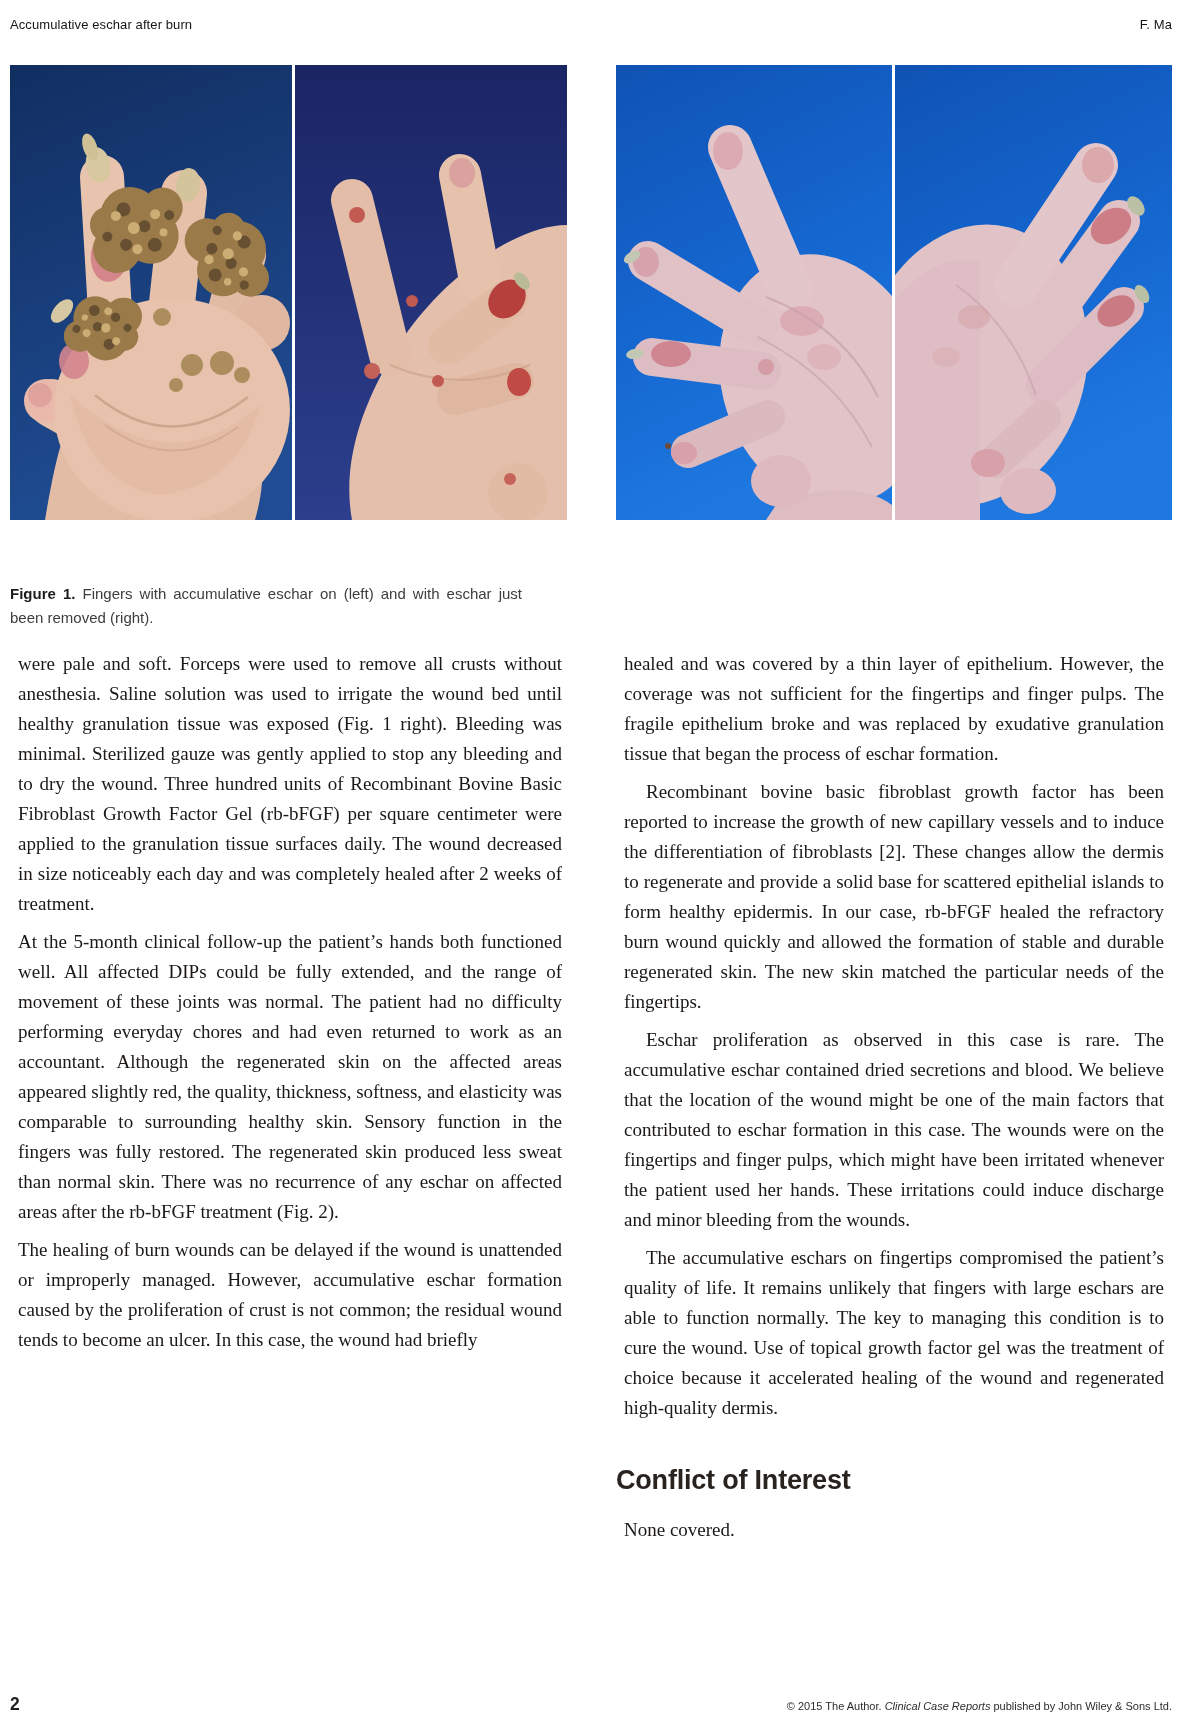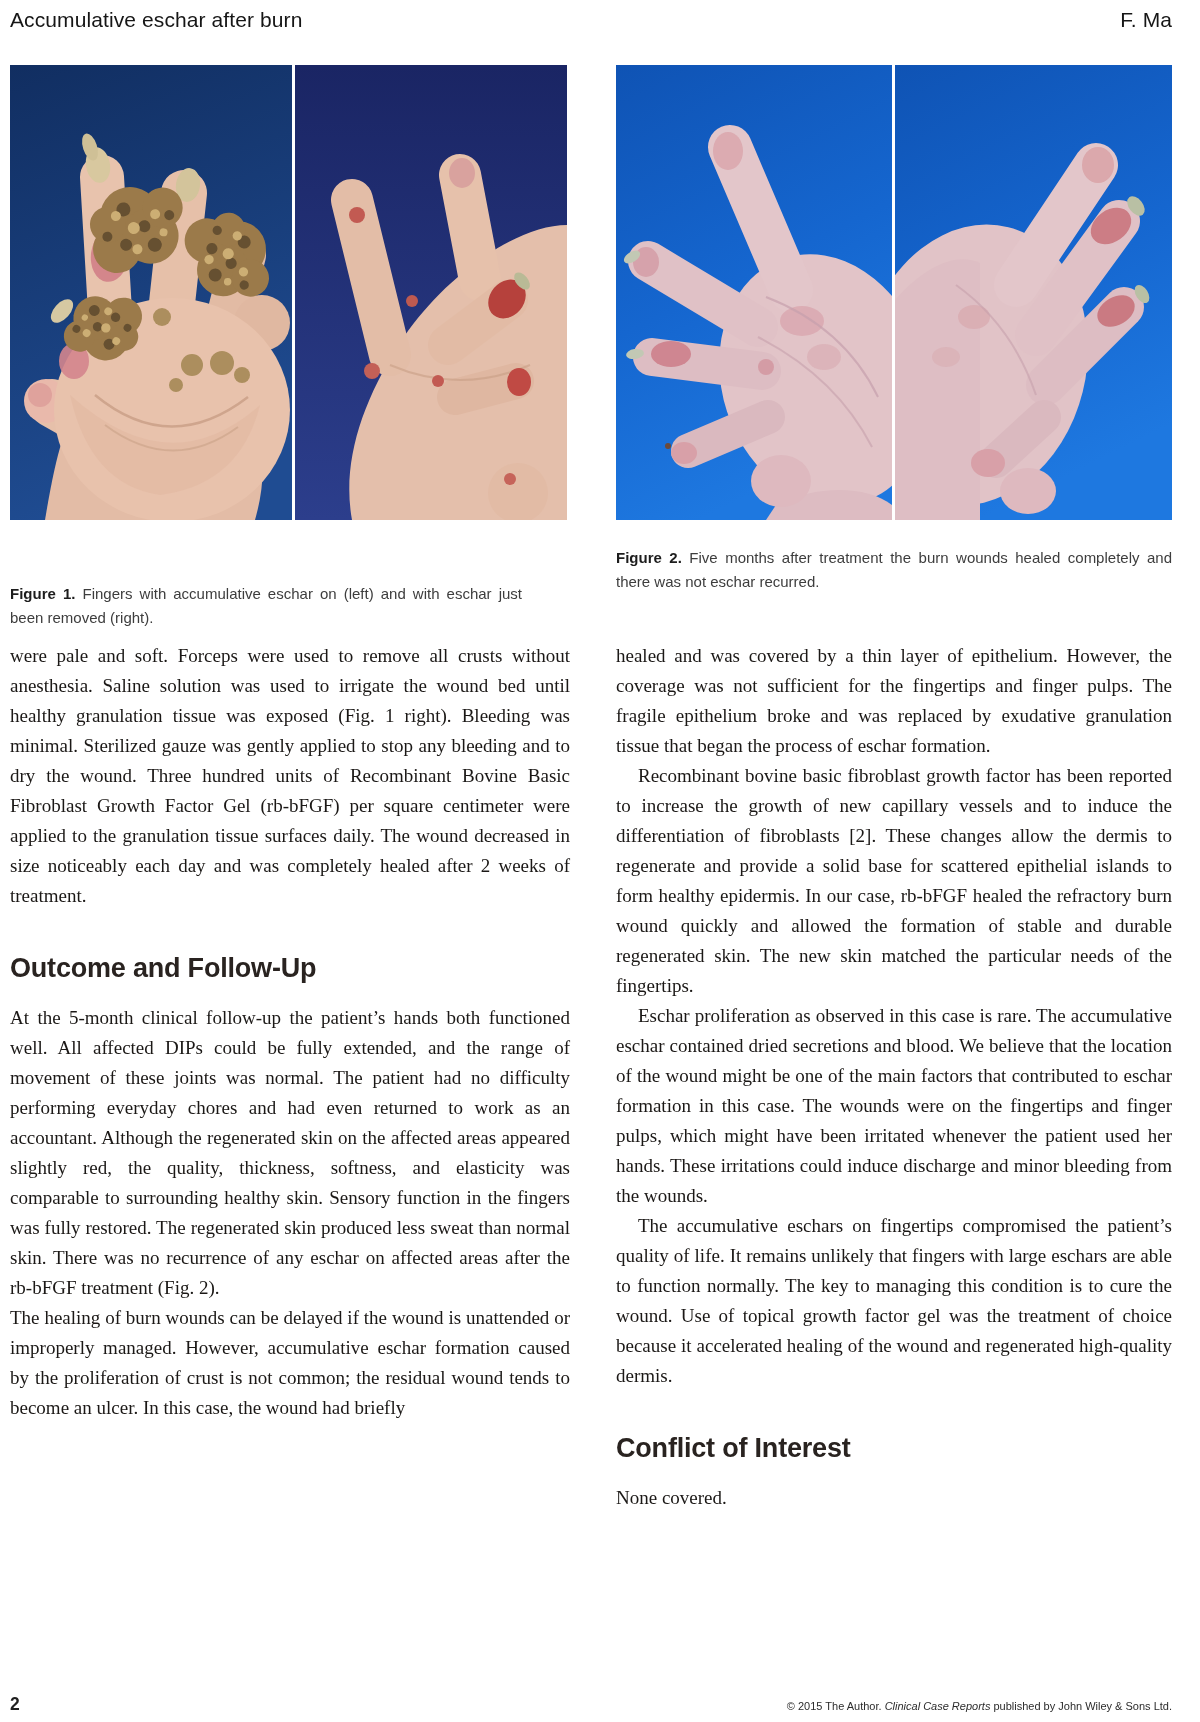--- a/index.html
+++ b/index.html
@@ -1,42 +1,42 @@
 <!DOCTYPE html>
 <html><head>
 <meta charset="utf-8">
 <style>
   html,body { margin:0; padding:0; background:#ffffff; }
   .page {
     position:relative; width:1200px; height:1722px; background:#ffffff;
     font-family:"Liberation Sans", sans-serif; overflow:hidden;
   }
   .running-head {
-    position:absolute; top:8px; left:10px; right:28px;
+    position:absolute; top:17px; left:10px; right:28px;
     display:flex; justify-content:space-between;
-    font-size:21px; color:#161616; letter-spacing:0.1px;text-align:right;
+    font-size:13px; color:#161616; letter-spacing:0.1px;text-align:right;
   }
   .fig { position:absolute; top:65px; }
   #fig1 { left:10px; width:557px; height:455px; }
   #fig2 { left:616px; width:556px; height:455px; }
   .caption {
     position:absolute; top:546px; margin:0;
     font-size:15px; line-height:23.5px; color:#3d3d3d; text-align:justify;
   }
   #cap1 { left:10px; width:512px;margin-top:36px; }
   #cap2 { left:616px; width:556px; }
   .caption b { color:#1d1d1d; }
   .col {
     position:absolute; top:641px;
     font-family:"Liberation Serif", serif; font-size:19px; line-height:30px;
     color:#1b1816; text-align:justify;
   }
   #colL { left:10px; width:560px; }
   #colR { left:616px; width:556px; }
-  .col p { margin:0; }
+  .col p { margin:8px; }
   .col p.ind { text-indent:22px; }
   h2.sect {
     font-family:"Liberation Sans", sans-serif; font-size:27px; font-weight:bold;
     color:#292320; margin:42px 0 20px 0; letter-spacing:-0.2px;
   }
   .footer {
     position:absolute; left:10px; right:28px; top:1694px;
     display:flex; justify-content:space-between; align-items:baseline;
   }
   .pageno { font-size:17.5px; font-weight:bold; color:#1f1f1f; }
@@ -207,25 +207,23 @@
         <ellipse cx="520" cy="141" rx="7" ry="11" fill="#b9c0a4" transform="rotate(-38 520 141)"></ellipse>
         <ellipse cx="526" cy="229" rx="6" ry="10" fill="#b9c0a4" transform="rotate(-32 526 229)"></ellipse>
         <ellipse cx="358" cy="252" rx="16" ry="12" fill="#d8a8ae" opacity="0.7"></ellipse>
         <ellipse cx="330" cy="292" rx="14" ry="10" fill="#d9adb2" opacity="0.6"></ellipse>
         <path d="M340 220 Q 396 260 420 330" stroke="#c6a0ac" stroke-width="2" fill="none" opacity="0.6"></path>
       </g>
     </svg>
   </div>
 
   <p class="caption" id="cap1"><b>Figure 1.</b> <span>Fingers with accumulative eschar on (left) and with eschar just been removed (right).</span></p>
-  <p class="caption" id="cap2"><b>Figure 2.</b> <span>Five months after treatment the burn wounds healed completely and there was not eschar recurred.</span></p>
 
   <div class="col" id="colL">
     <p>were pale and soft. Forceps were used to remove all crusts without anesthesia. Saline solution was used to irrigate the wound bed until healthy granulation tissue was exposed (Fig. 1 right). Bleeding was minimal. Sterilized gauze was gently applied to stop any bleeding and to dry the wound. Three hundred units of Recombinant Bovine Basic Fibroblast Growth Factor Gel (rb-bFGF) per square centimeter were applied to the granulation tissue surfaces daily. The wound decreased in size noticeably each day and was completely healed after 2 weeks of treatment.</p>
-    <h2 class="sect">Outcome and Follow-Up</h2>
     <p>At the 5-month clinical follow-up the patient’s hands both functioned well. All affected DIPs could be fully extended, and the range of movement of these joints was normal. The patient had no difficulty performing everyday chores and had even returned to work as an accountant. Although the regenerated skin on the affected areas appeared slightly red, the quality, thickness, softness, and elasticity was comparable to surrounding healthy skin. Sensory function in the fingers was fully restored. The regenerated skin produced less sweat than normal skin. There was no recurrence of any eschar on affected areas after the rb-bFGF treatment (Fig. 2).</p>
     <p>The healing of burn wounds can be delayed if the wound is unattended or improperly managed. However, accumulative eschar formation caused by the proliferation of crust is not common; the residual wound tends to become an ulcer. In this case, the wound had briefly</p>
   </div>
 
   <div class="col" id="colR">
     <p>healed and was covered by a thin layer of epithelium. However, the coverage was not sufficient for the fingertips and finger pulps. The fragile epithelium broke and was replaced by exudative granulation tissue that began the process of eschar formation.</p>
     <p class="ind">Recombinant bovine basic fibroblast growth factor has been reported to increase the growth of new capillary vessels and to induce the differentiation of fibroblasts [2]. These changes allow the dermis to regenerate and provide a solid base for scattered epithelial islands to form healthy epidermis. In our case, rb-bFGF healed the refractory burn wound quickly and allowed the formation of stable and durable regenerated skin. The new skin matched the particular needs of the fingertips.</p>
     <p class="ind">Eschar proliferation as observed in this case is rare. The accumulative eschar contained dried secretions and blood. We believe that the location of the wound might be one of the main factors that contributed to eschar formation in this case. The wounds were on the fingertips and finger pulps, which might have been irritated whenever the patient used her hands. These irritations could induce discharge and minor bleeding from the wounds.</p>
     <p class="ind">The accumulative eschars on fingertips compromised the patient’s quality of life. It remains unlikely that fingers with large eschars are able to function normally. The key to managing this condition is to cure the wound. Use of topical growth factor gel was the treatment of choice because it accelerated healing of the wound and regenerated high-quality dermis.</p>
     <h2 class="sect">Conflict of Interest</h2>

